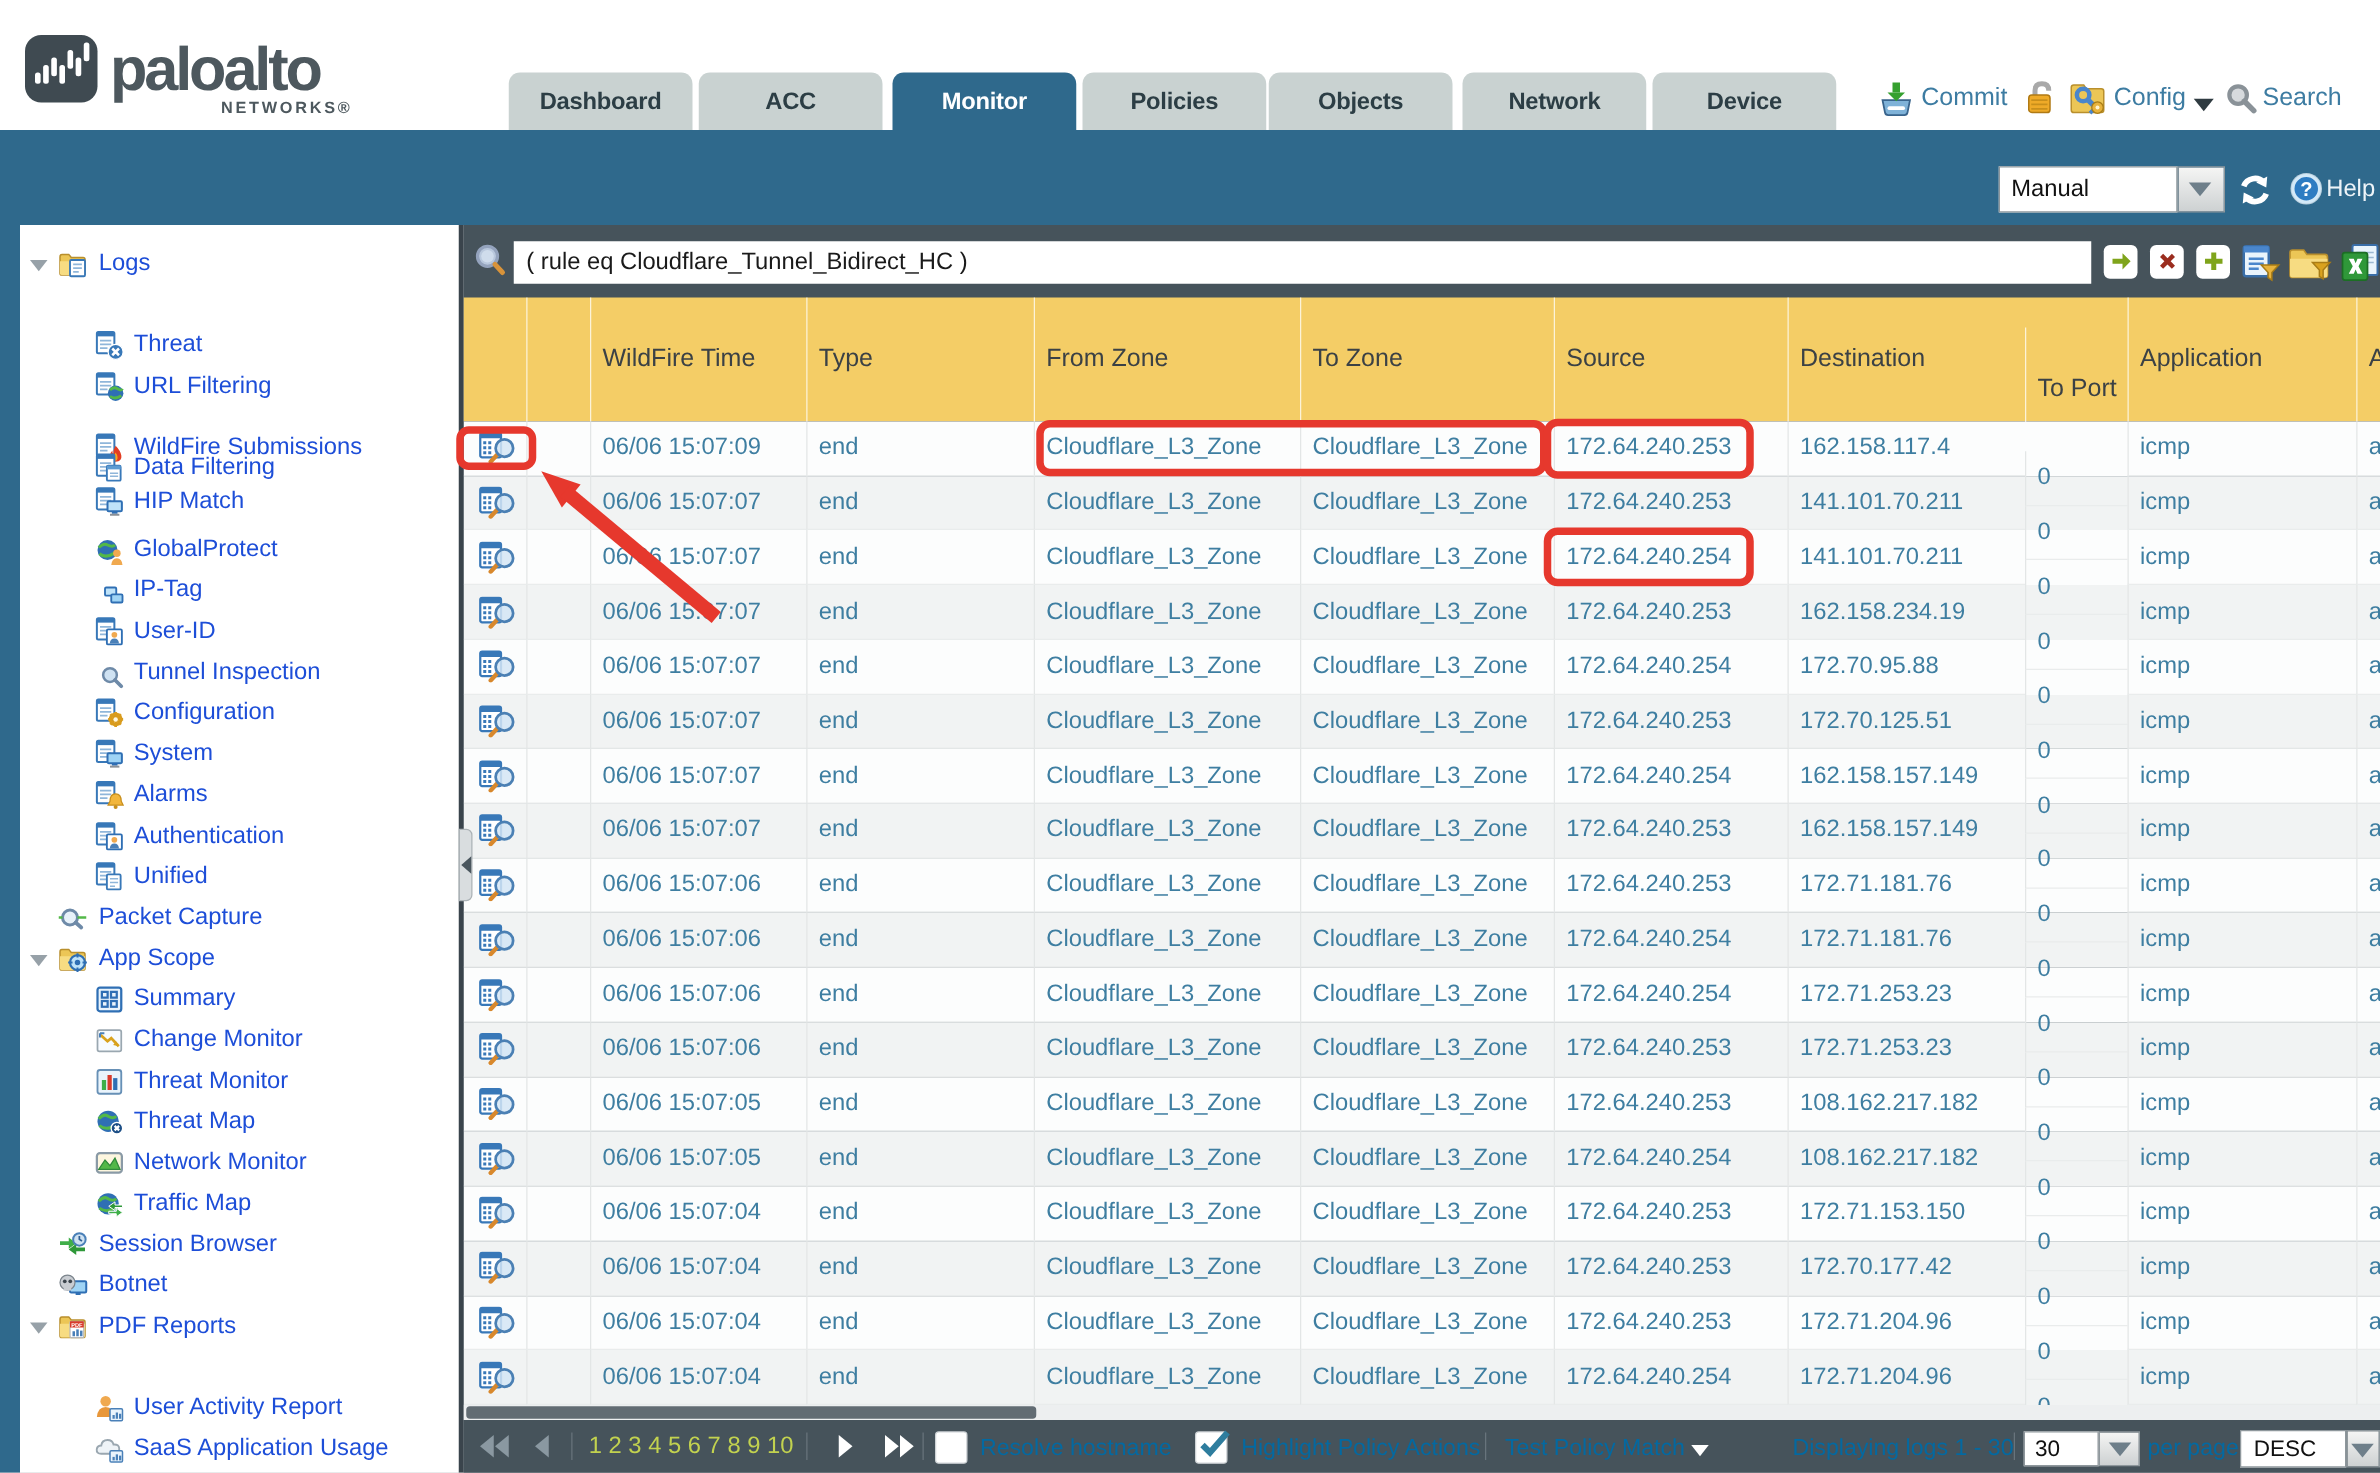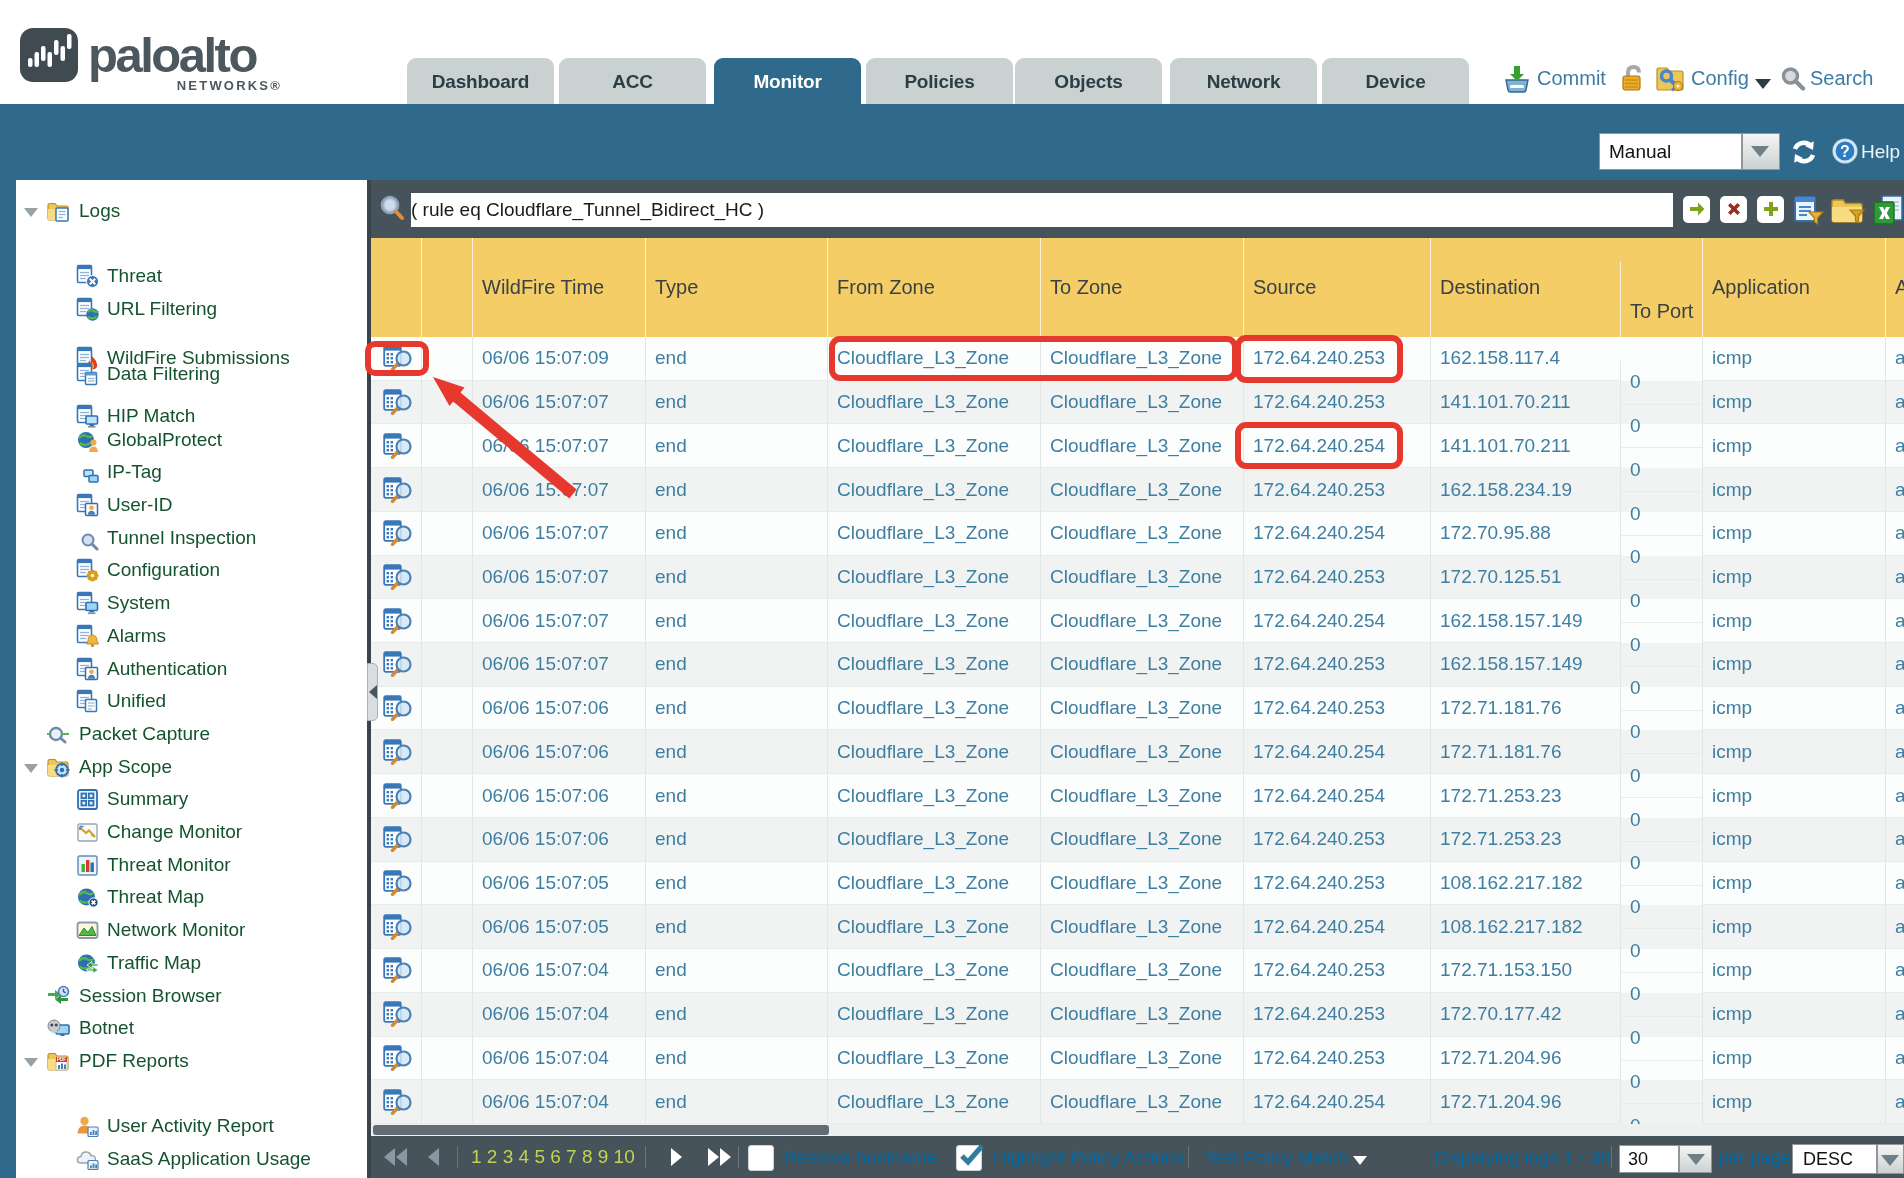--- a/index.html
+++ b/index.html
@@ -11,21 +11,21 @@
   text-align:center;line-height:47px;letter-spacing:-0.2px;}
 .tab.act {background:#2f698c;color:#fff;}
 .toplink {position:absolute;top:67px;font-size:20px;color:#3d7ca2;}
 
 #side {position:absolute;left:16px;top:180px;width:351px;height:998px;background:#fff;overflow:hidden;}
 .trow {position:absolute;left:0;width:351px;height:32.7px;}
 .trow.sel {background:#d3e0ec;}
 .exp {position:absolute;left:8px;top:12px;width:0;height:0;
   border-left:7px solid transparent;border-right:7px solid transparent;border-top:9px solid #97a1a8;}
 .ticon {position:absolute;top:3px;}
-.tlab {position:absolute;top:4px;font-size:19px;color:#14532d;white-space:nowrap;}
+.tlab {position:absolute;top:4px;font-size:19px;color:#1d4ed8;white-space:nowrap;}
 
 .c0{width:50px;}.c1{width:51px;}.c2{width:173px;}.c3{width:182px;}.c4{width:213px;}.c5{width:203px;}.c6{width:187px;}.c7{width:190px;}.c8{width:82px;margin-top:24px;}.c9{width:183px;}.c10{width:19px;}
 #thead {position:absolute;left:371px;top:238px;width:1533px;height:99px;background:#f4cd66;display:flex;}
 .hc {height:99px;display:flex;align-items:center;padding-left:9px;font-size:20px;
   color:#3b4145;border-left:1px solid rgba(255,255,255,0.75);overflow:hidden;flex:none;}
 .hc.c0 {border-left:none;}
 #tbody {position:absolute;left:371px;top:337px;width:1533px;height:787px;overflow:hidden;}
 .row {display:flex;height:43.72px;}
 .c {height:100%;padding-left:9px;font-size:19px;color:#3e7ea1;
   border-left:1px solid #e3e6e6;border-bottom:1px solid #e9ecec;
@@ -188,21 +188,21 @@
           </g>
           <g>
             <rect x="10.5" y="10.5" width="11" height="12" rx="1" fill="#fff" stroke="#3878b8" stroke-width="1.5"></rect>
             <rect x="10.5" y="10.5" width="11" height="3" fill="#5d9bd2"></rect>
             <line x1="13" y1="16.5" x2="19.5" y2="16.5" stroke="#8fb6da" stroke-width="1.2"></line>
             <line x1="13" y1="19" x2="19.5" y2="19" stroke="#8fb6da" stroke-width="1.2"></line>
           </g>
         </svg></span>
       <span class="tlab" style="left:91px">Data Filtering</span>
     </div>
-<div class="trow" style="top:221px">
+<div class="trow" style="top:206px">
       <span class="ticon" style="left:59px"><svg width="25" height="25" viewBox="0 0 25 25">
           <rect x="2.5" y="1.5" width="14" height="17" rx="1.2" fill="#fff" stroke="#3878b8" stroke-width="1.6"></rect>
           <rect x="2.5" y="1.5" width="14" height="3.6" fill="#3878b8"></rect>
           <g stroke="#8fb6da" stroke-width="1.3">
             <line x1="5" y1="8.5" x2="14" y2="8.5"></line>
             <line x1="5" y1="11.5" x2="14" y2="11.5"></line>
             <line x1="5" y1="14.5" x2="11" y2="14.5"></line>
           </g>
           <g>
             <rect x="11" y="12" width="11.5" height="8" rx="1" fill="#bfe3f9" stroke="#2f6fb4" stroke-width="1.6"></rect>
@@ -492,21 +492,21 @@
     </div>
 </div>
 <div class="abs" style="left:367px;top:180px;width:4px;height:998px;background:#3a444c"></div>
 
 <div class="abs" style="left:371px;top:180px;width:1533px;height:998px;background:#46535b"></div>
 <div class="abs" style="left:378px;top:194px"><svg width="28" height="28" viewBox="0 0 28 28">
 <circle cx="12" cy="11" r="8" fill="#b9c8dd" stroke="#94a3bd" stroke-width="2.6"></circle>
 <circle cx="12" cy="11" r="5" fill="#cfdcec"></circle>
 <line x1="18" y1="17.5" x2="24" y2="24" stroke="#d8933a" stroke-width="4" stroke-linecap="round"></line>
 </svg></div>
-<div class="abs" style="left:411px;top:193px;width:1262px;height:34px;background:#fff;font-size:19px;color:#1a1a1a;line-height:34px;">( rule eq Cloudflare_Tunnel_Bidirect_HC )</div>
+<div class="abs" style="left:411px;top:193px;width:1262px;height:34px;background:#fff;font-size:19px;color:#1a1a1a;line-height:34px;padding-left:10px">( rule eq Cloudflare_Tunnel_Bidirect_HC )</div>
 <div class="abs" style="left:1683px;top:196px;width:27px;height:27px;background:#fff;border-radius:5px;text-align:center;padding-top:4px"><svg width="18" height="18" viewBox="0 0 18 18">
       <path d="M2 7 L10 7 L10 2.5 L16.5 9 L10 15.5 L10 11 L2 11Z" fill="#7fa41b"></path>
     </svg></div>
 <div class="abs" style="left:1720px;top:196px;width:27px;height:27px;background:#fff;border-radius:5px;text-align:center;padding-top:4px"><svg width="18" height="18" viewBox="0 0 18 18">
       <path d="M3 5.5 L5.5 3 L9 6.5 L12.5 3 L15 5.5 L11.5 9 L15 12.5 L12.5 15 L9 11.5 L5.5 15 L3 12.5 L6.5 9Z" fill="#9b2d1f"></path>
     </svg></div>
 <div class="abs" style="left:1757px;top:196px;width:27px;height:27px;background:#fff;border-radius:5px;text-align:center;padding-top:4px"><svg width="18" height="18" viewBox="0 0 18 18">
       <path d="M7 2 L11 2 L11 7 L16 7 L16 11 L11 11 L11 16 L7 16 L7 11 L2 11 L2 7 L7 7Z" fill="#7fa41b"></path>
     </svg></div>
 <div class="abs" style="left:1793px;top:194px"><svg width="32" height="32" viewBox="0 0 32 32">

